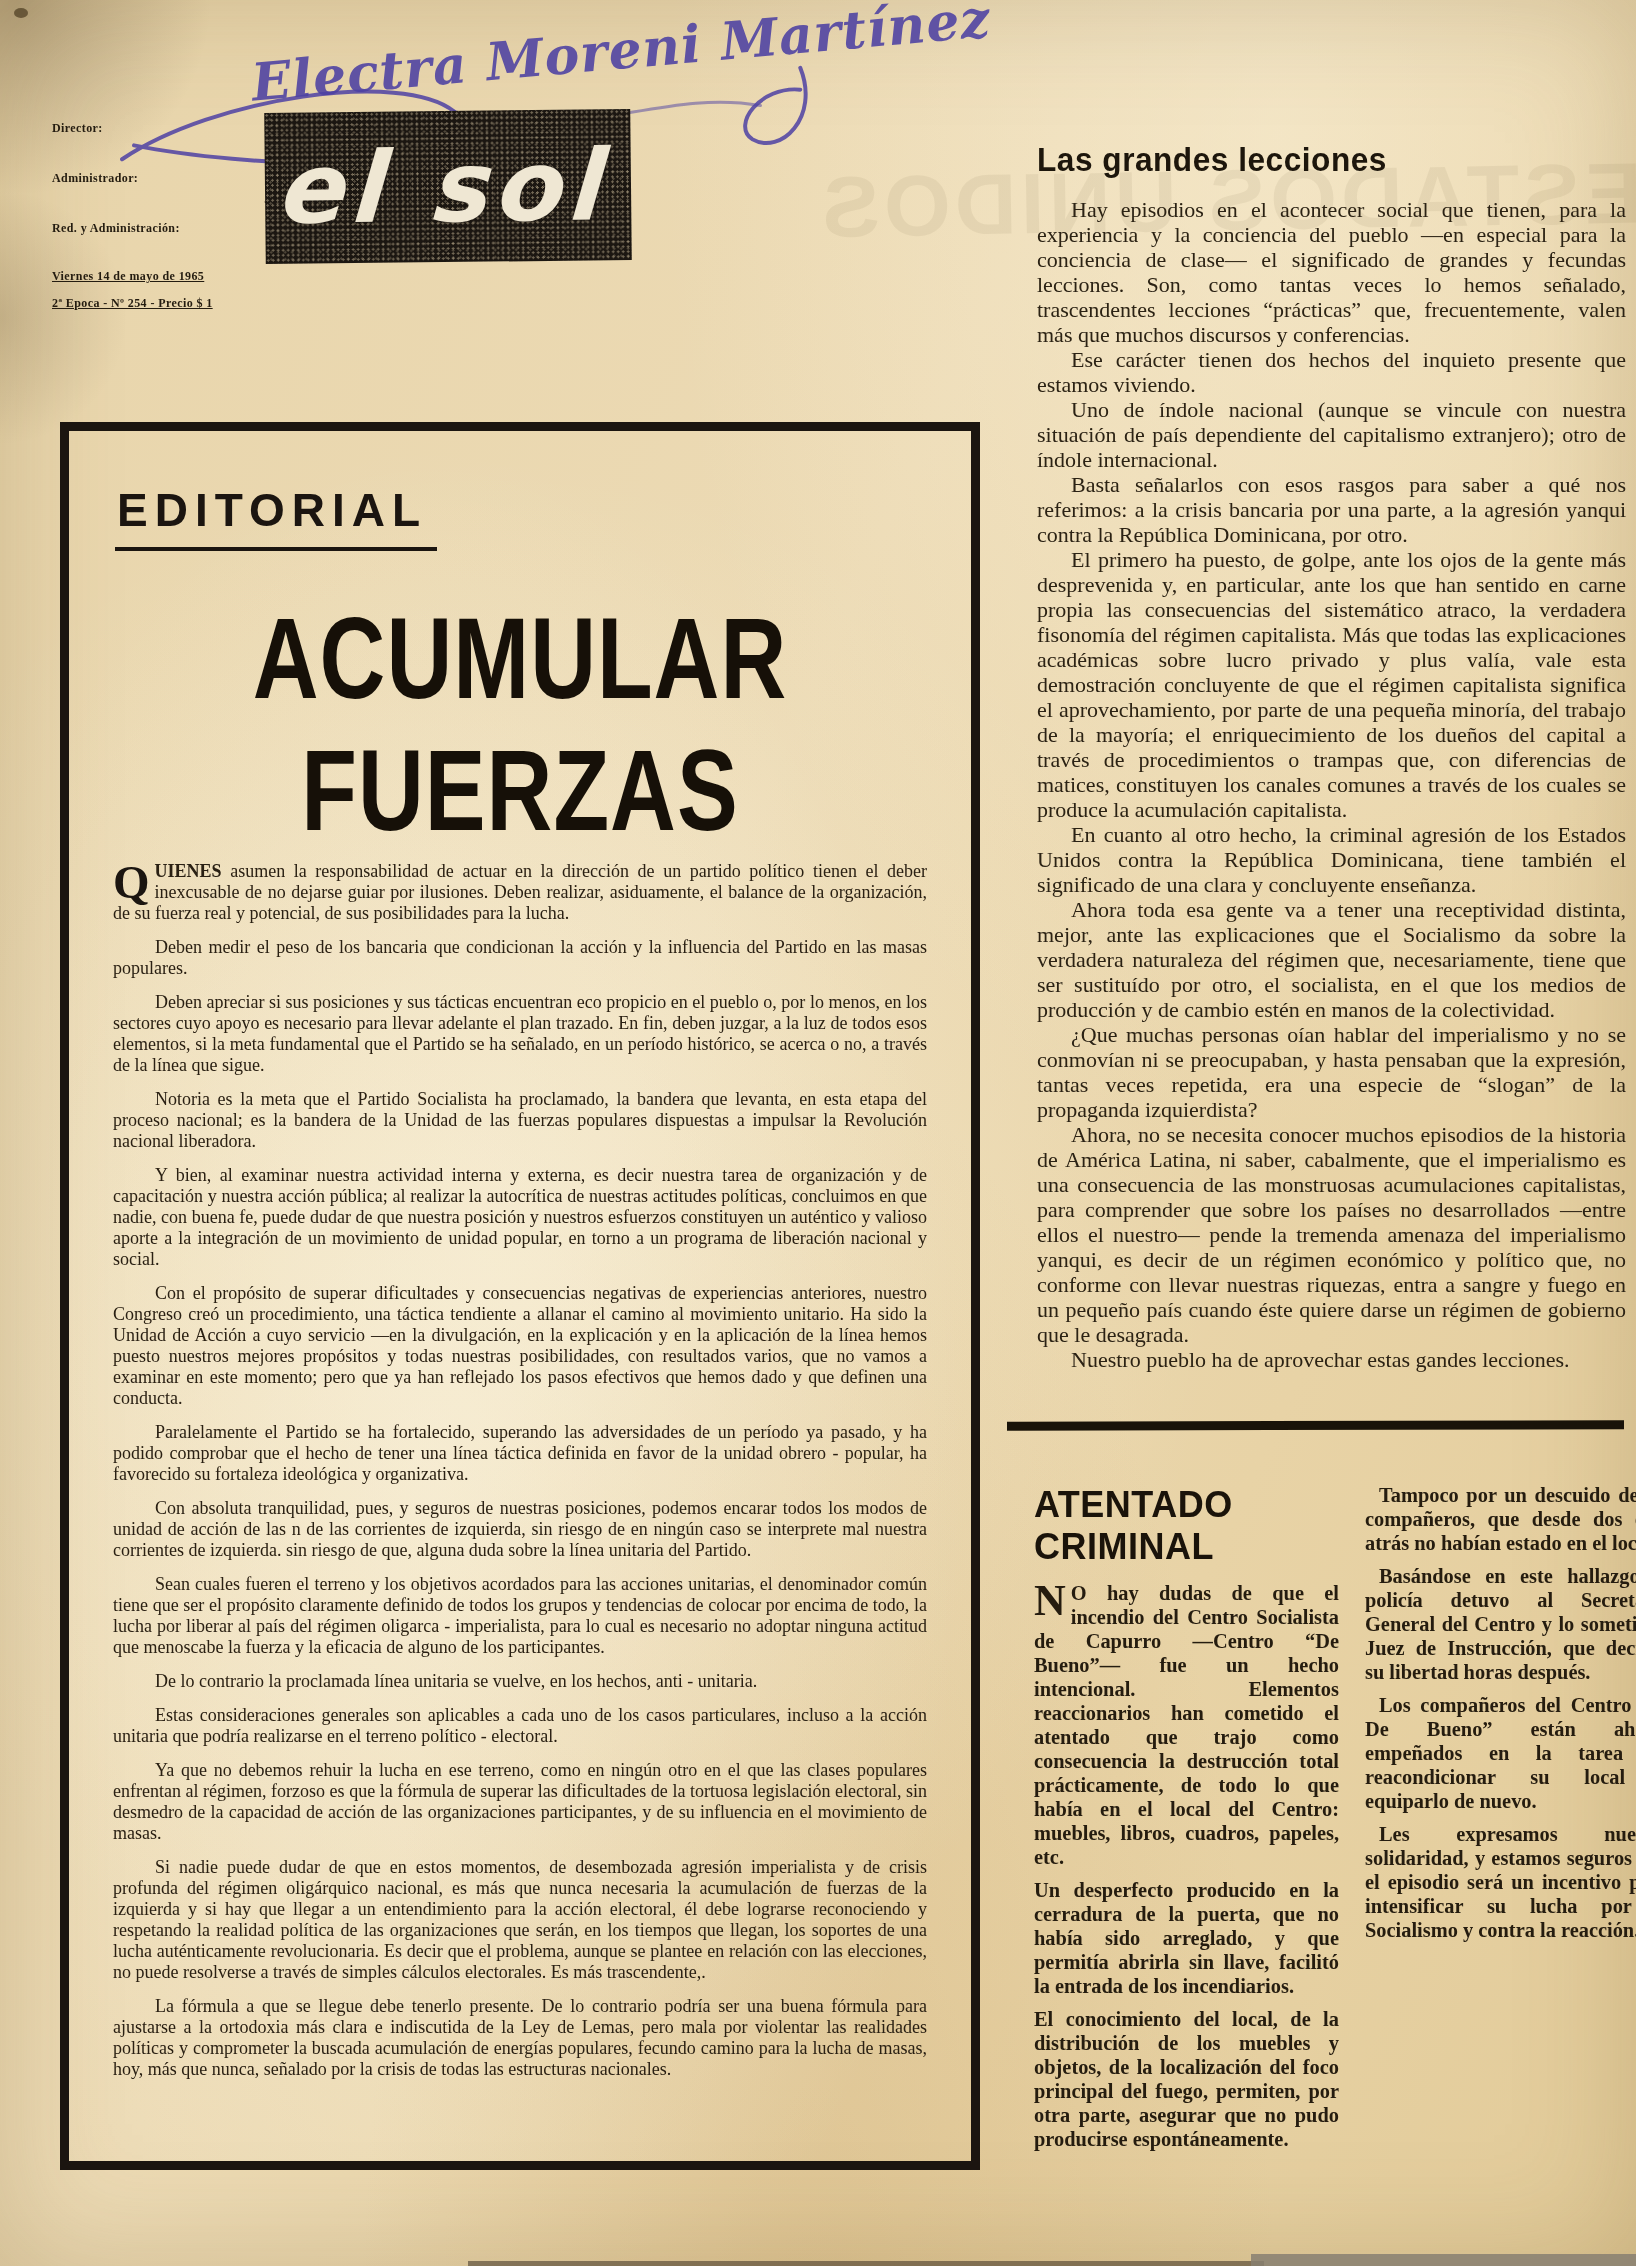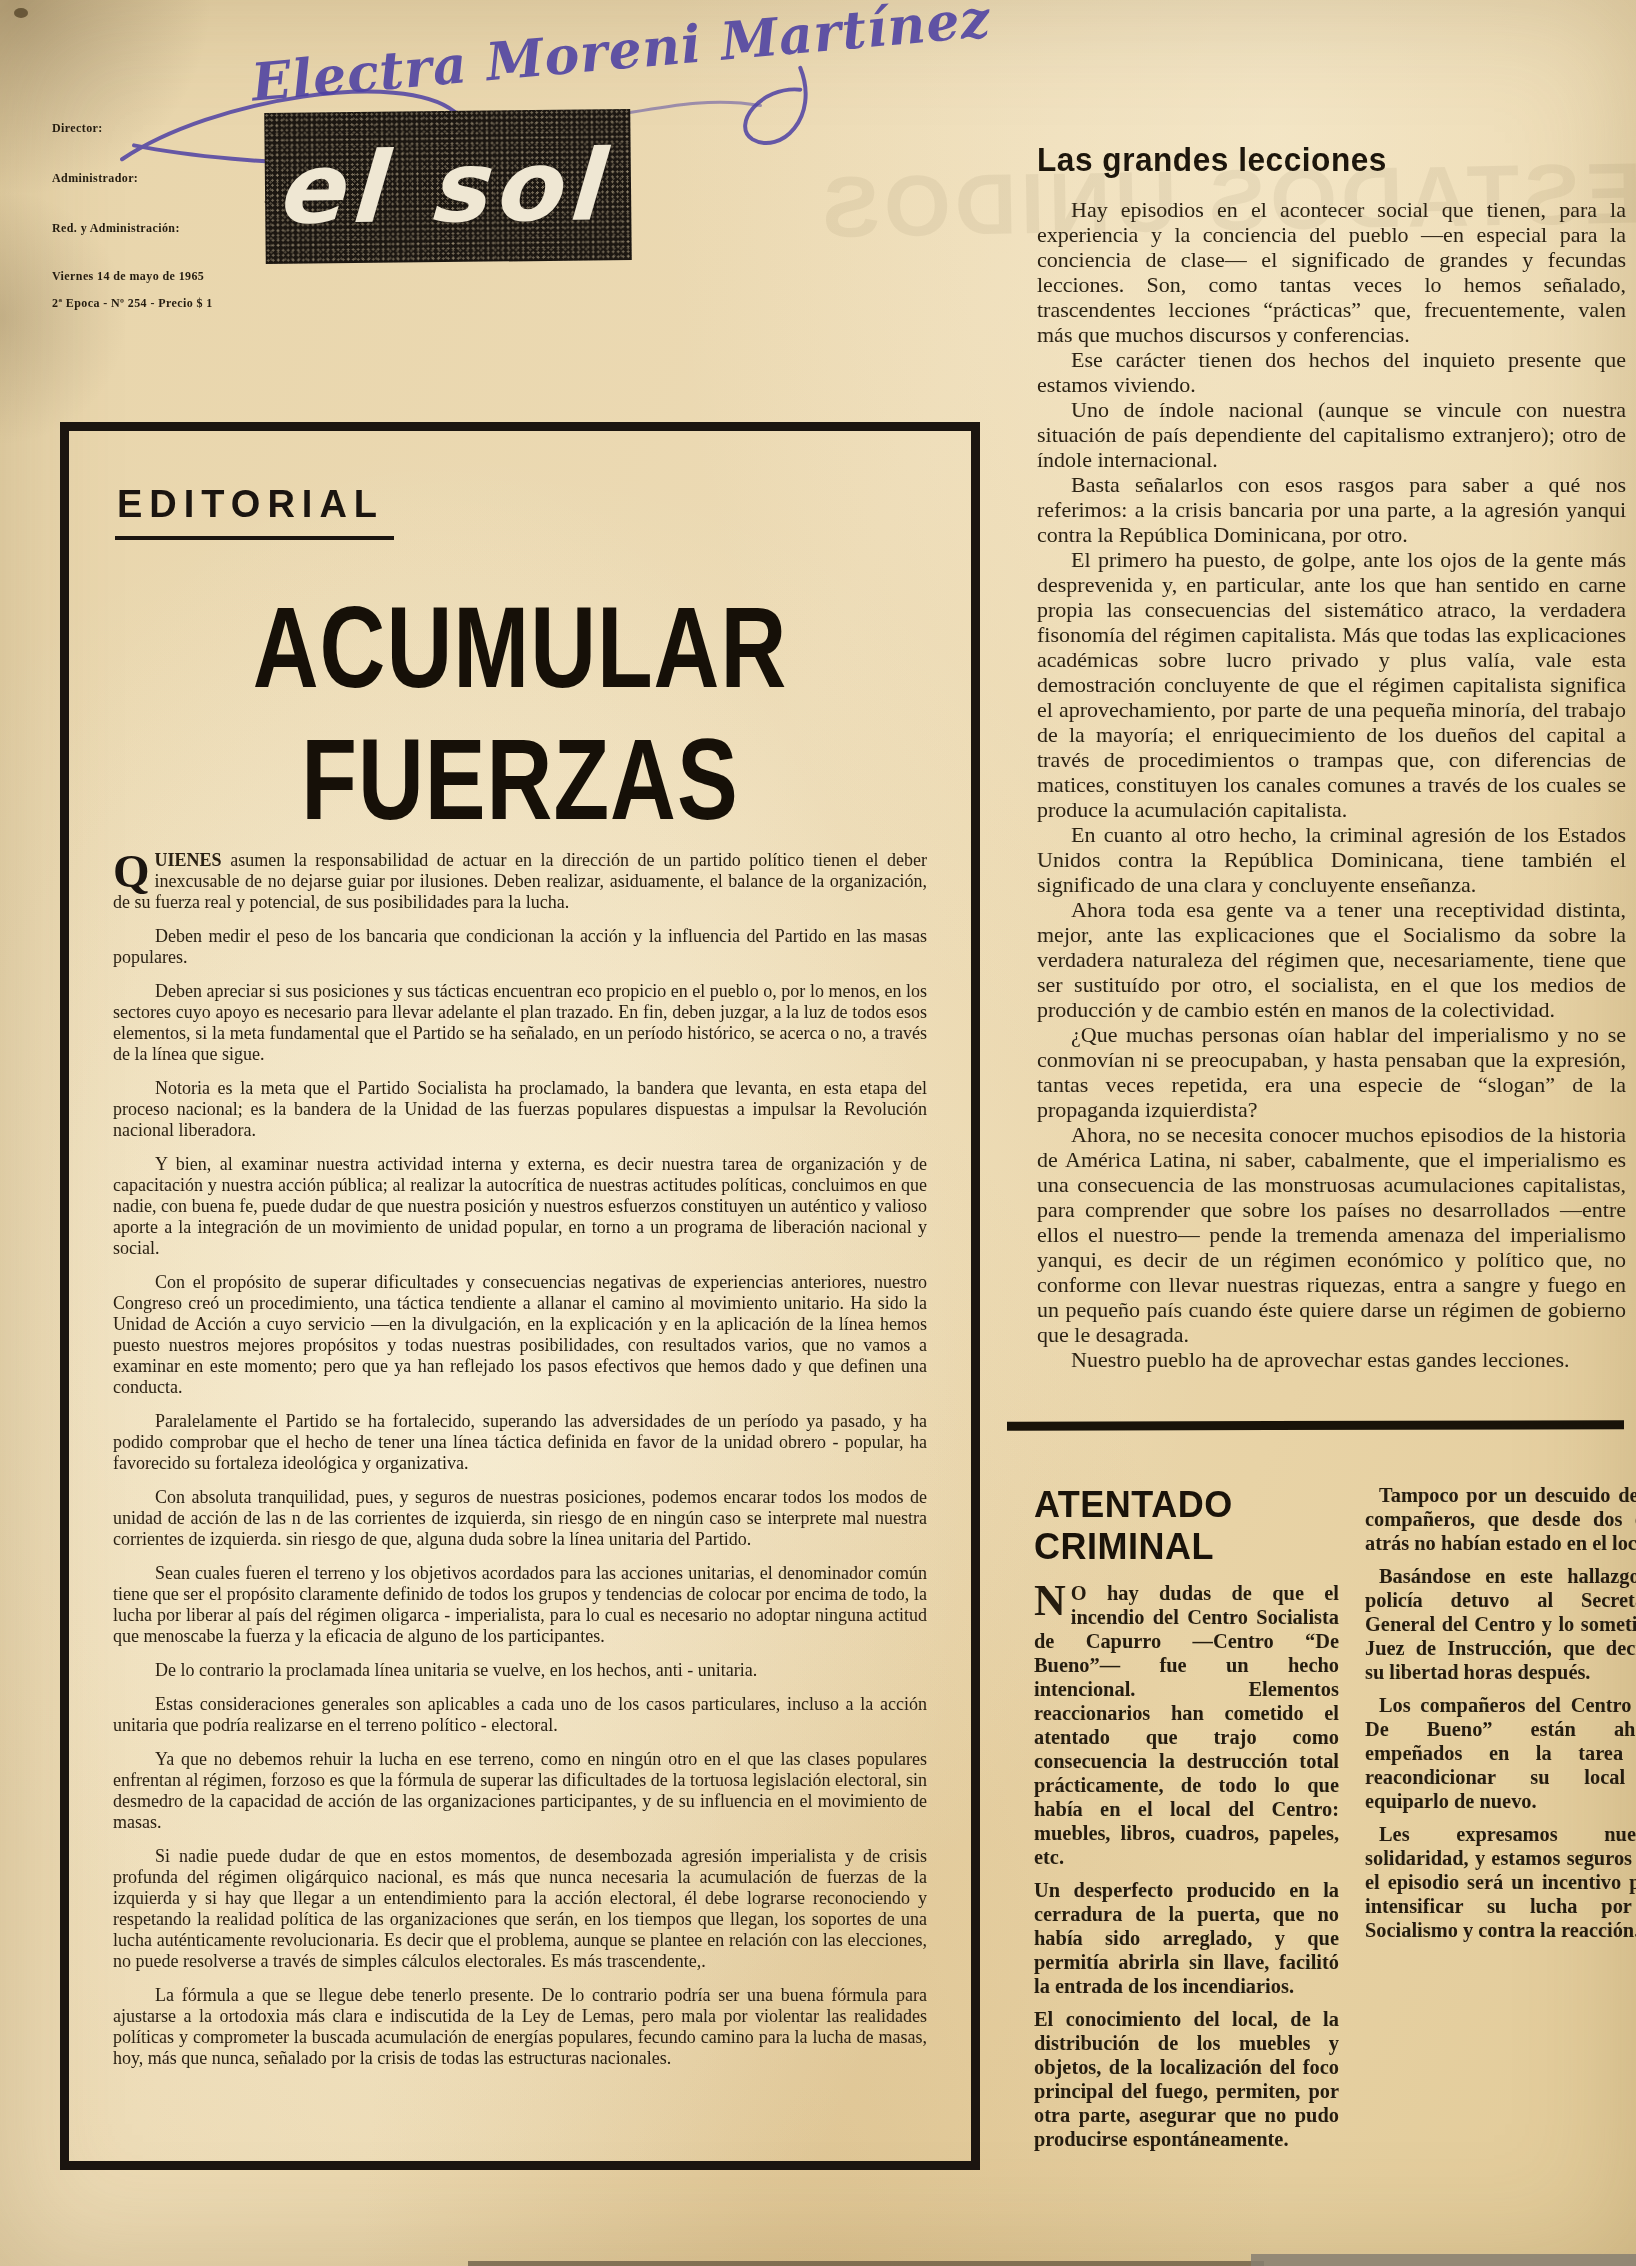--- a/index.html
+++ b/index.html
@@ -24,21 +24,21 @@
     font-family:"DejaVu Serif", serif; font-style:italic; font-weight:bold;
     font-size:52px; color:#4d41a3; transform:rotate(-5deg); transform-origin:left top;
     letter-spacing:1px; opacity:.88; white-space:nowrap;
   }
 
   
   .mast-info { position:absolute; left:52px; top:107px; width:306px;
     font-size:12px; font-weight:bold; letter-spacing:0.4px; color:#241c10; }
   .mi-label { text-align:left; margin-top:14px; }
   .mi-name  { text-align:right; padding-right:4px; margin-top:6px; }
-  .mi-line  { text-align:left; margin-top:12px; white-space:nowrap; }
+  .mi-line  { text-align:left; margin-top:12px; white-space:nowrap;text-decoration:underline; }
 
   
   .logo {
     position:absolute; left:265px; top:111px; width:366px; height:151px;
     background-color:#1b1611;
     background-image:
       radial-gradient(rgba(234,216,178,.42) 1px, transparent 1.4px),
       radial-gradient(rgba(234,216,178,.25) 1px, transparent 1.4px);
     background-size:5px 5px, 7px 7px; background-position:0 0, 2px 3px;
     transform:rotate(-.6deg);
@@ -74,21 +74,21 @@
 
   
   .editorial {
     position:absolute; left:60px; top:422px; width:920px; height:1748px;
     border:9px solid #1b1510; overflow:hidden;
     background:radial-gradient(ellipse at 40% 60%, rgba(253,248,230,.45), transparent 70%);
   }
   .ed-kicker-wrap { margin:52px 0 0 46px; }
   .ed-kicker {
     display:inline-block; font-family:"Liberation Sans", sans-serif; font-weight:bold;
-    font-size:38px; letter-spacing:7px; color:#1b1510;
+    font-size:46px; letter-spacing:7px; color:#1b1510;
     border-bottom:4px solid #1b1510; padding:0 10px 10px 2px;
   }
   .ed-headline {
     text-align:center; font-family:"Liberation Sans", sans-serif; font-weight:bold;
     font-size:94px; letter-spacing:1px; color:#161008;
     margin-top:42px; margin-bottom:52px;
     transform:scale(.97,1.22); transform-origin:center top;
   }
   .ed-body { margin:38px 44px 0 44px; text-align:justify;
     font-size:18px; line-height:21px; color:#2a2013; }

